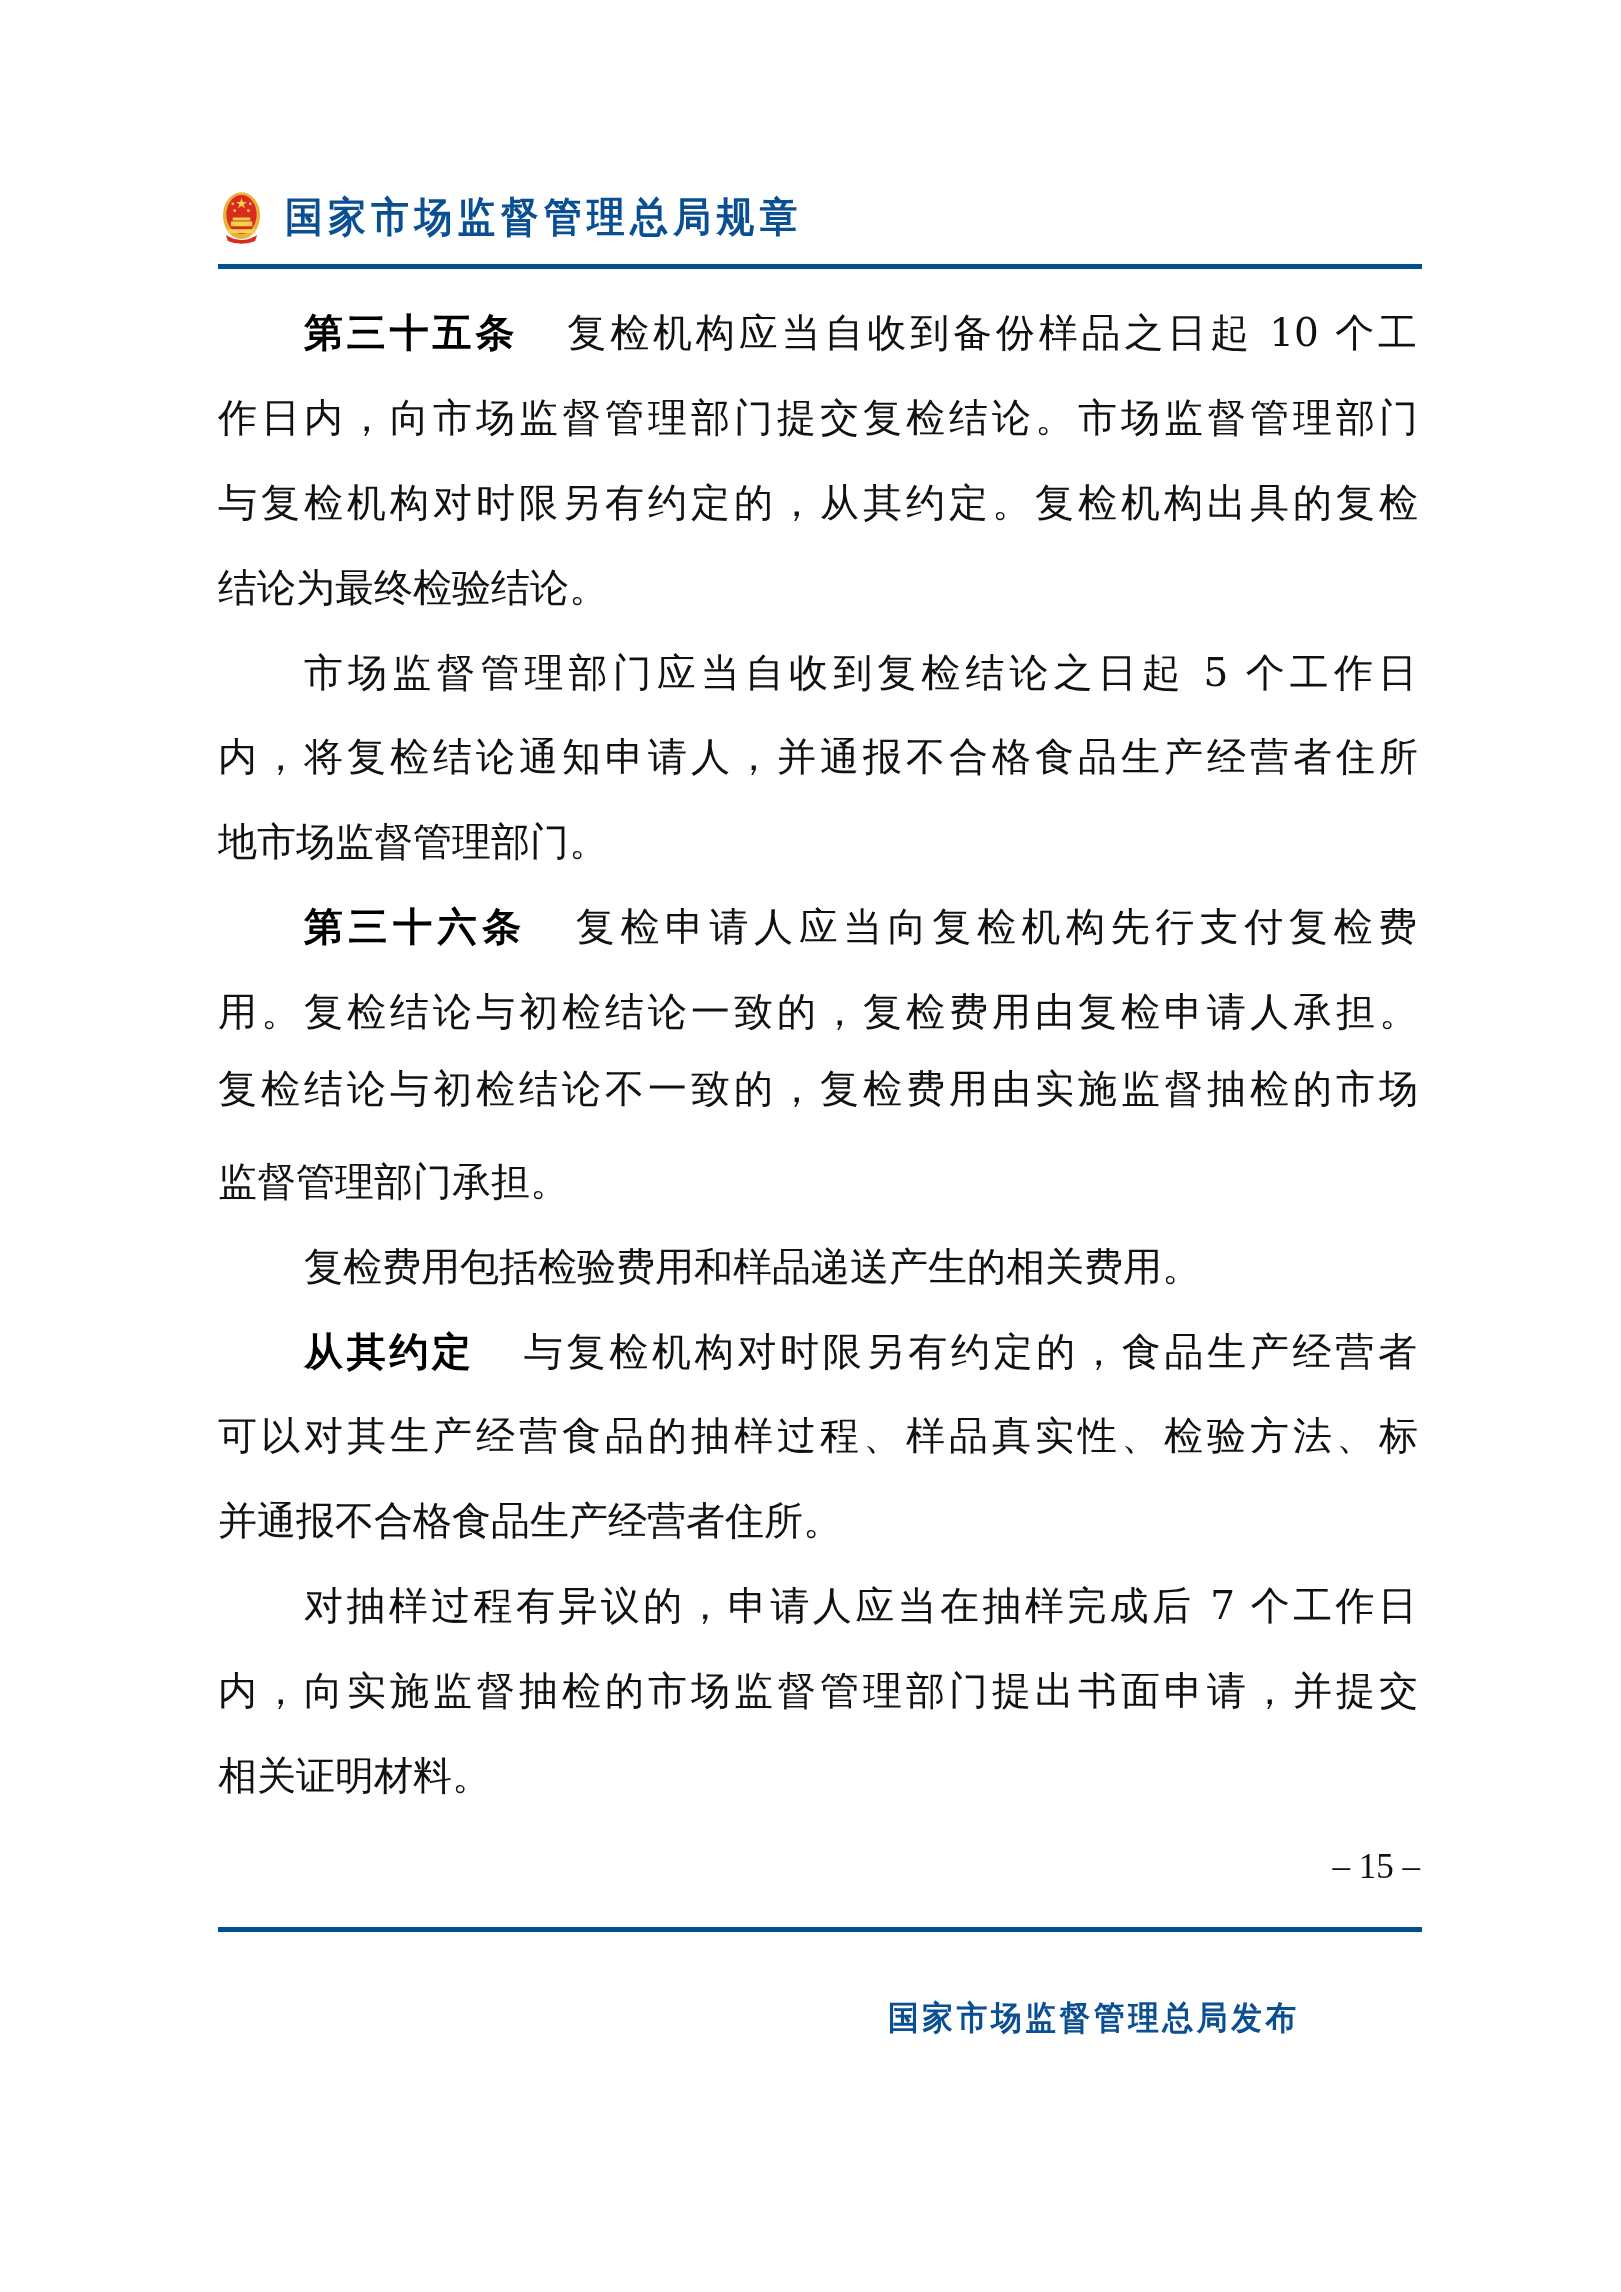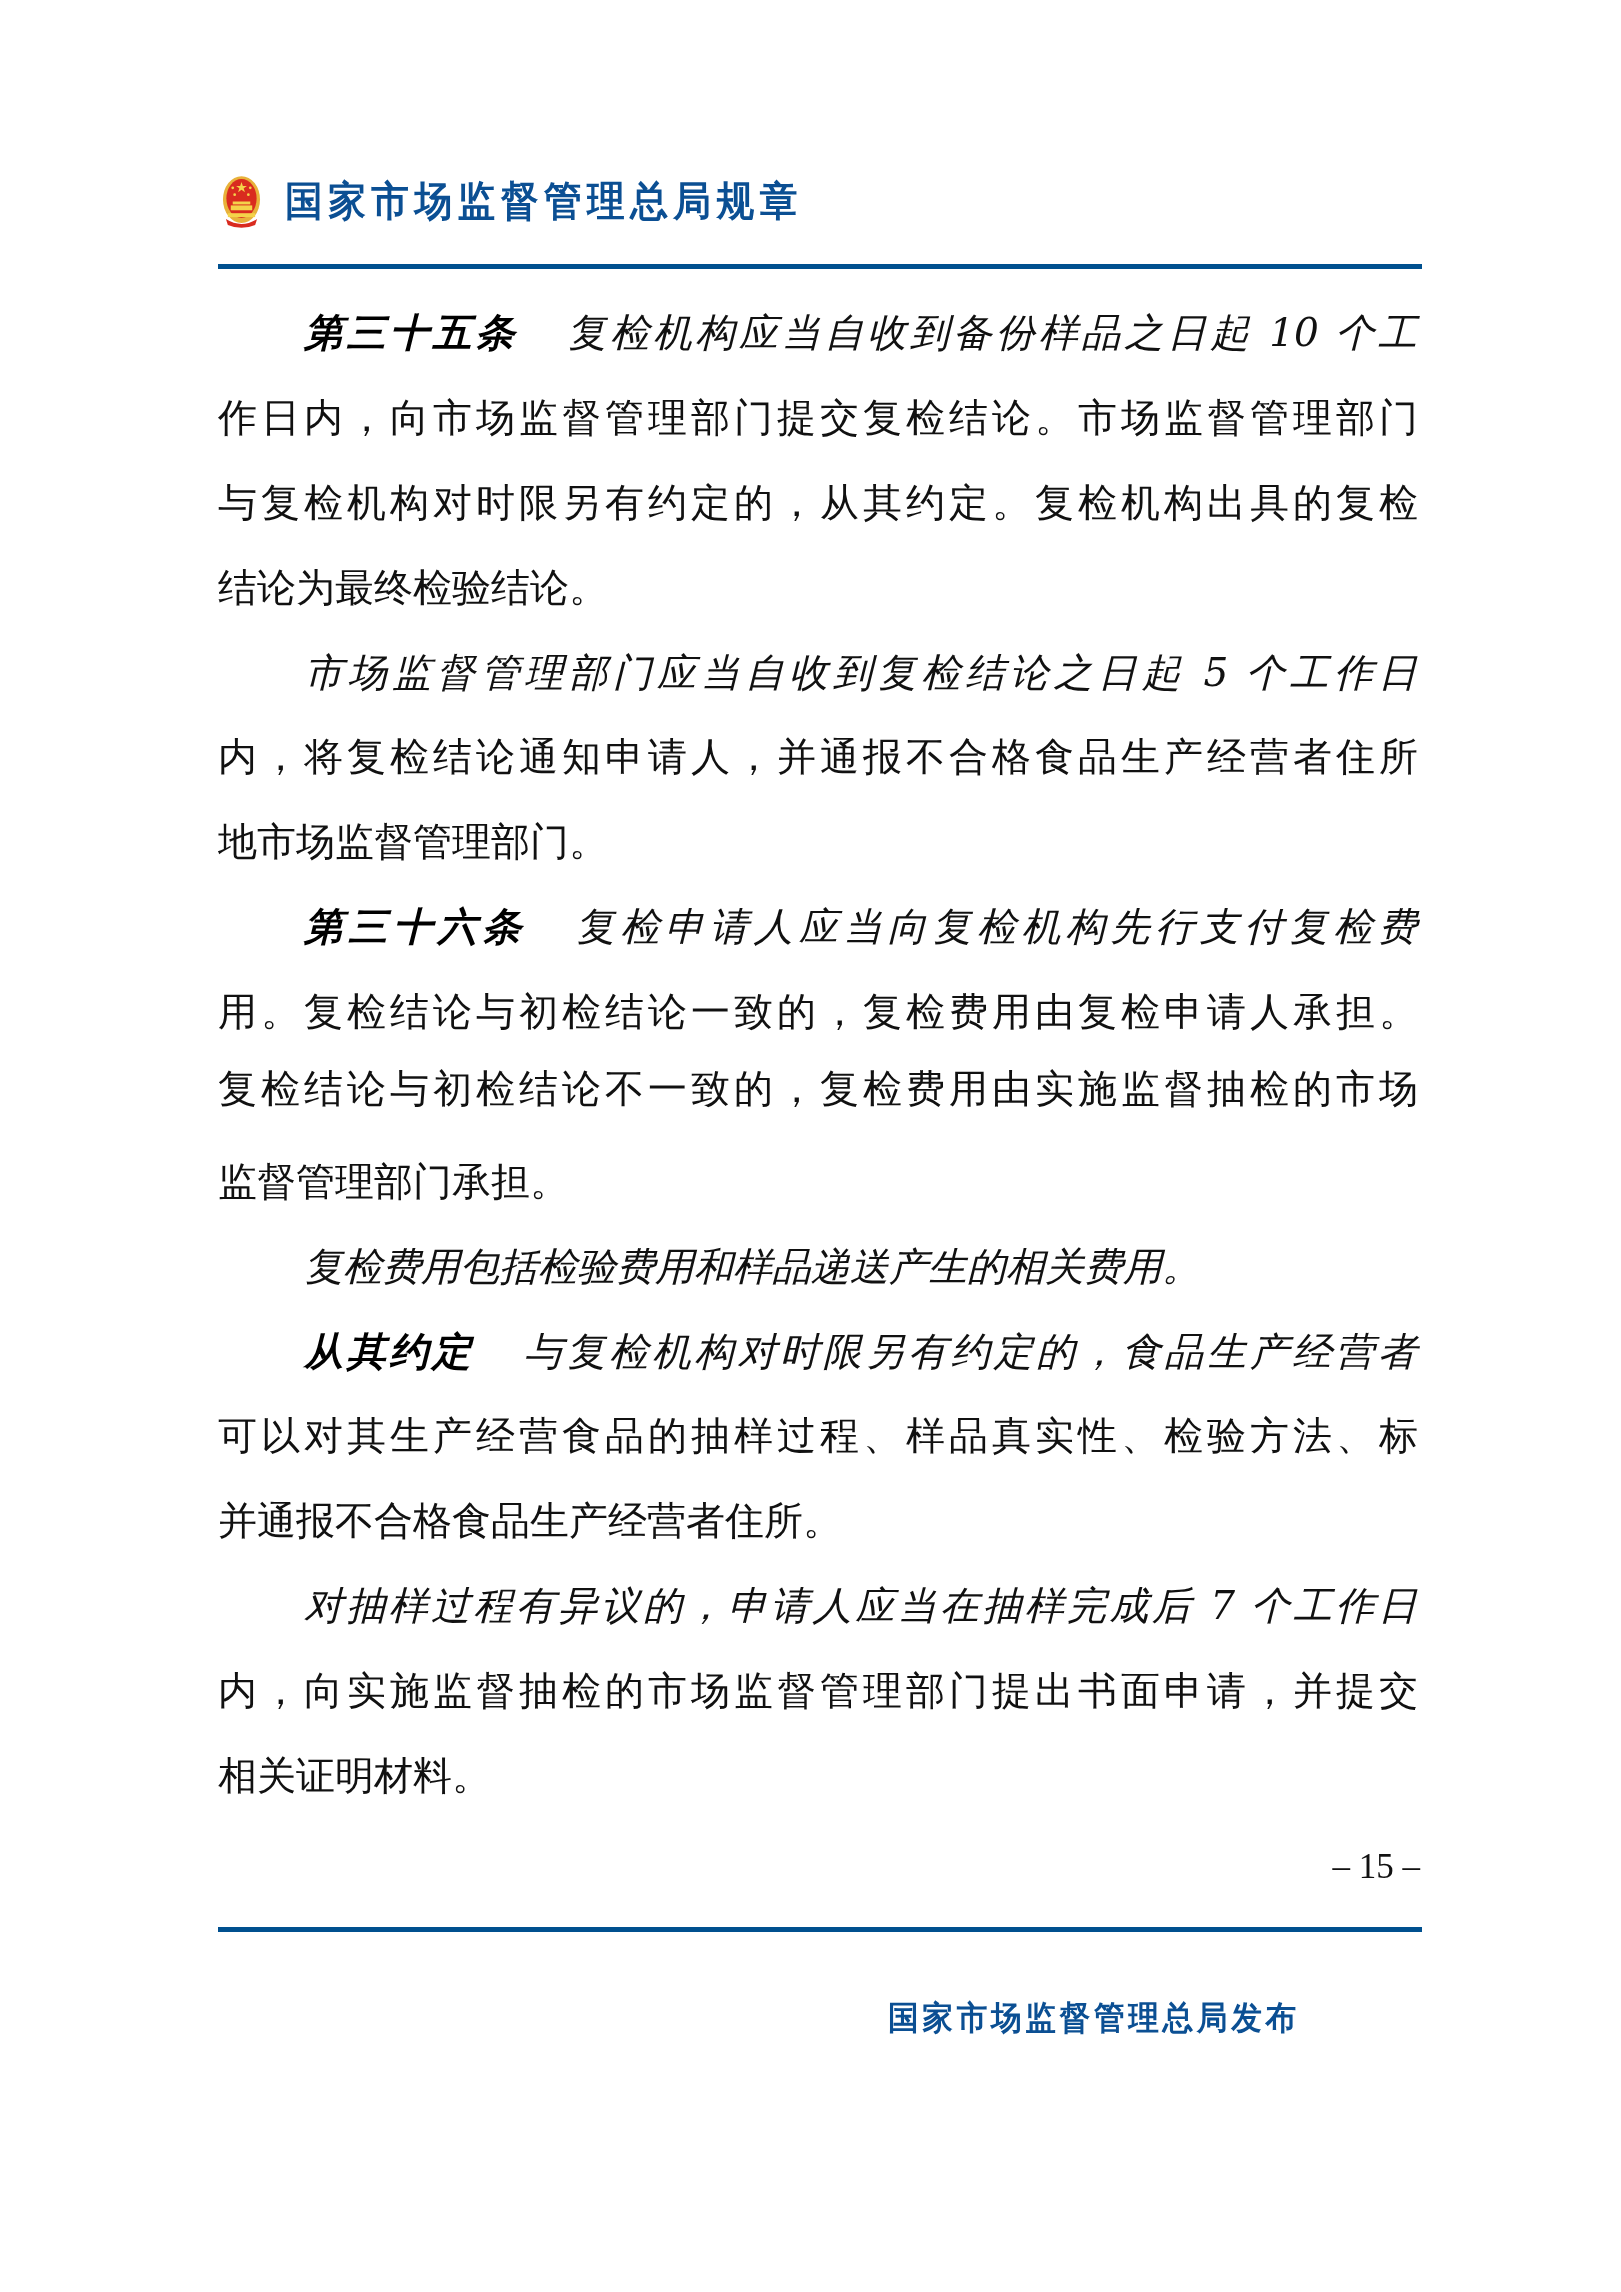--- a/index.html
+++ b/index.html
@@ -1,27 +1,27 @@
 <!DOCTYPE html>
 <html><head>
 <meta charset="utf-8">
 <style>
   html, body { margin:0; padding:0; background:#ffffff; }
   body { width:1621px; height:2293px; position:relative; overflow:hidden; }
   .page { position:absolute; left:0; top:0; width:1621px; height:2293px; background:#fff; }
-  .header { position:absolute; left:218px; top:168px; height:69px; width:1204px; }
+  .header { position:absolute; left:218px; top:184px; height:69px; width:1204px; }
   .emblem { position:absolute; left:3.9px; top:3.9px; width:39px; height:59px; }
   .header-title { position:absolute; left:67px; top:3.9px; font-family:"DejaVu Sans", sans-serif; font-weight:bold; font-size:41px; line-height:59px; color:#0b4f93; letter-spacing:5.9px; white-space:nowrap; transform:scaleX(0.92); transform-origin:left center; }
   .rule { position:absolute; left:218px; width:1204px; height:4.9px; background:#00508f; }
   .rule.top { top:264px; }
   .rule.bottom { top:1927px; }
   .body-text { position:absolute; left:218px; top:290px; width:1200px; }
   .line { position:absolute; left:0; width:1200px; height:85px; line-height:85px; font-family:"DejaVu Serif", "Liberation Serif", serif; font-size:39px; color:#111; white-space:nowrap; text-align:justify; text-align-last:justify; }
   .line.last { text-align-last:left; }
-  .line.indent { left:86px; width:1113px;font-style:italic; }
+  .line.indent { left:86px; width:1113px; }
   .article-no { font-family:"DejaVu Sans", sans-serif; font-weight:bold; font-size:39px; color:#000; margin-right:49px; }
   .page-number { position:absolute; left:1304px; top:1843px; width:116px; text-align:right; font-family:"Liberation Serif", serif; font-size:35px; line-height:47px; color:#111; }
   .footer-publisher { position:absolute; left:888px; top:1990px; font-family:"DejaVu Sans", sans-serif; font-weight:bold; font-size:33px; line-height:55px; color:#0b4f93; letter-spacing:3.9px; white-space:nowrap; transform:scaleX(0.93); transform-origin:left center; }
 </style>
 </head>
 <body>
 
 <div class="page">
 
   <div class="header">

